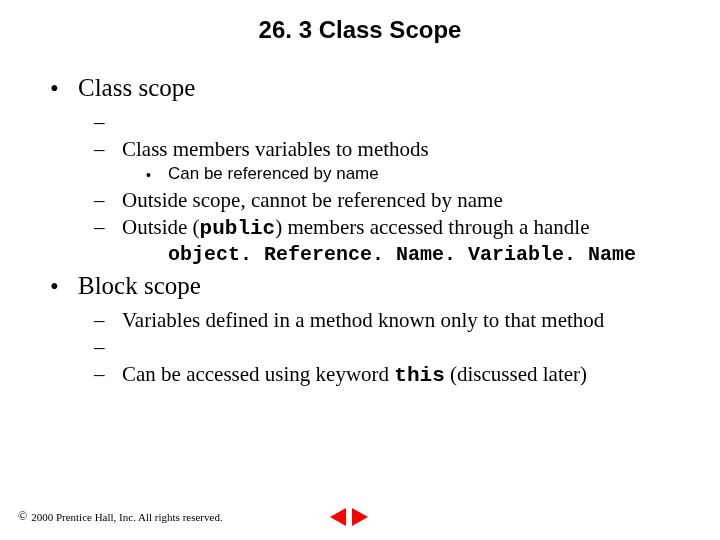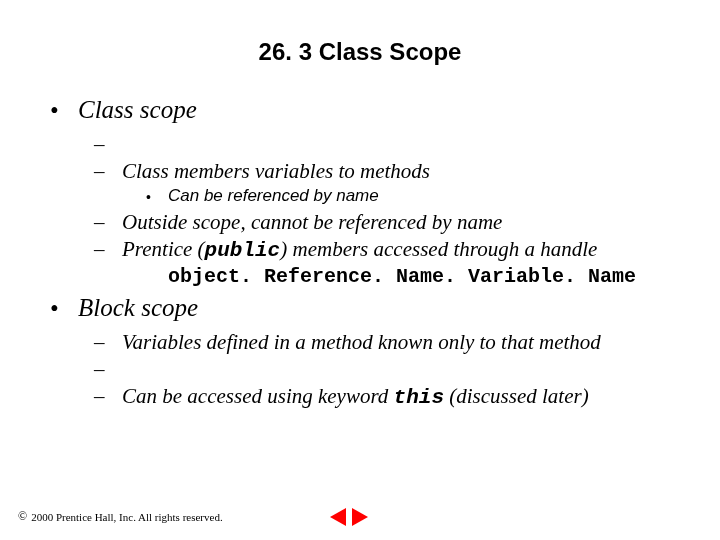--- a/index.html
+++ b/index.html
@@ -11,21 +11,21 @@
     color: #000;
     position: relative;
     overflow: hidden;
   }
   .title {
     text-align: center;
     font-family: Arial, Helvetica, sans-serif;
     font-weight: bold;
     color: #000;
     font-size: 24px;
-    padding-top: 38px;
+    padding-top: 16px;
     padding-bottom: 30px;
   }
   .content {
     padding-left: 50px;
     padding-right: 30px;
   }
   .bullet-row {
     display: flex;
     align-items: flex-start;
     margin-bottom: 2px;
@@ -71,21 +71,21 @@
   .arrow-left {
     border-top: 9px solid transparent;
     border-bottom: 9px solid transparent;
     border-right: 16px solid #ff0000;
   }
   .arrow-right {
     border-top: 9px solid transparent;
     border-bottom: 9px solid transparent;
     border-left: 16px solid #ff0000;
   }
-  .txt { flex: 1; font-style: italic; }
+  .txt { flex: 1; }
 </style>
 </head>
 <body>
 
 <div class="title">26. 3  Class Scope</div>
 
 <div class="content">
 
   <div class="bullet-row b1">
     <div class="dot">•</div>
@@ -108,21 +108,21 @@
   </div>
 
   <div class="bullet-row b2">
     <div class="dash">–</div>
     <div class="txt">Outside scope, cannot be referenced by name</div>
   </div>
 
   <div class="bullet-row b2">
     <div class="dash">–</div>
     <div class="txt">
-      <span>Prentice (</span><span class="code-inline">public</span><span>) members accessed through a handle</span>
+      <span>Outside (</span><span class="code-inline">public</span><span>) members accessed through a handle</span>
     </div>
   </div>
 
   <div class="code-line">object. Reference. Name. Variable. Name</div>
 
   <div class="bullet-row b1">
     <div class="dot">•</div>
     <div class="txt">Block scope</div>
   </div>
   <div class="spacer-sm"></div>

